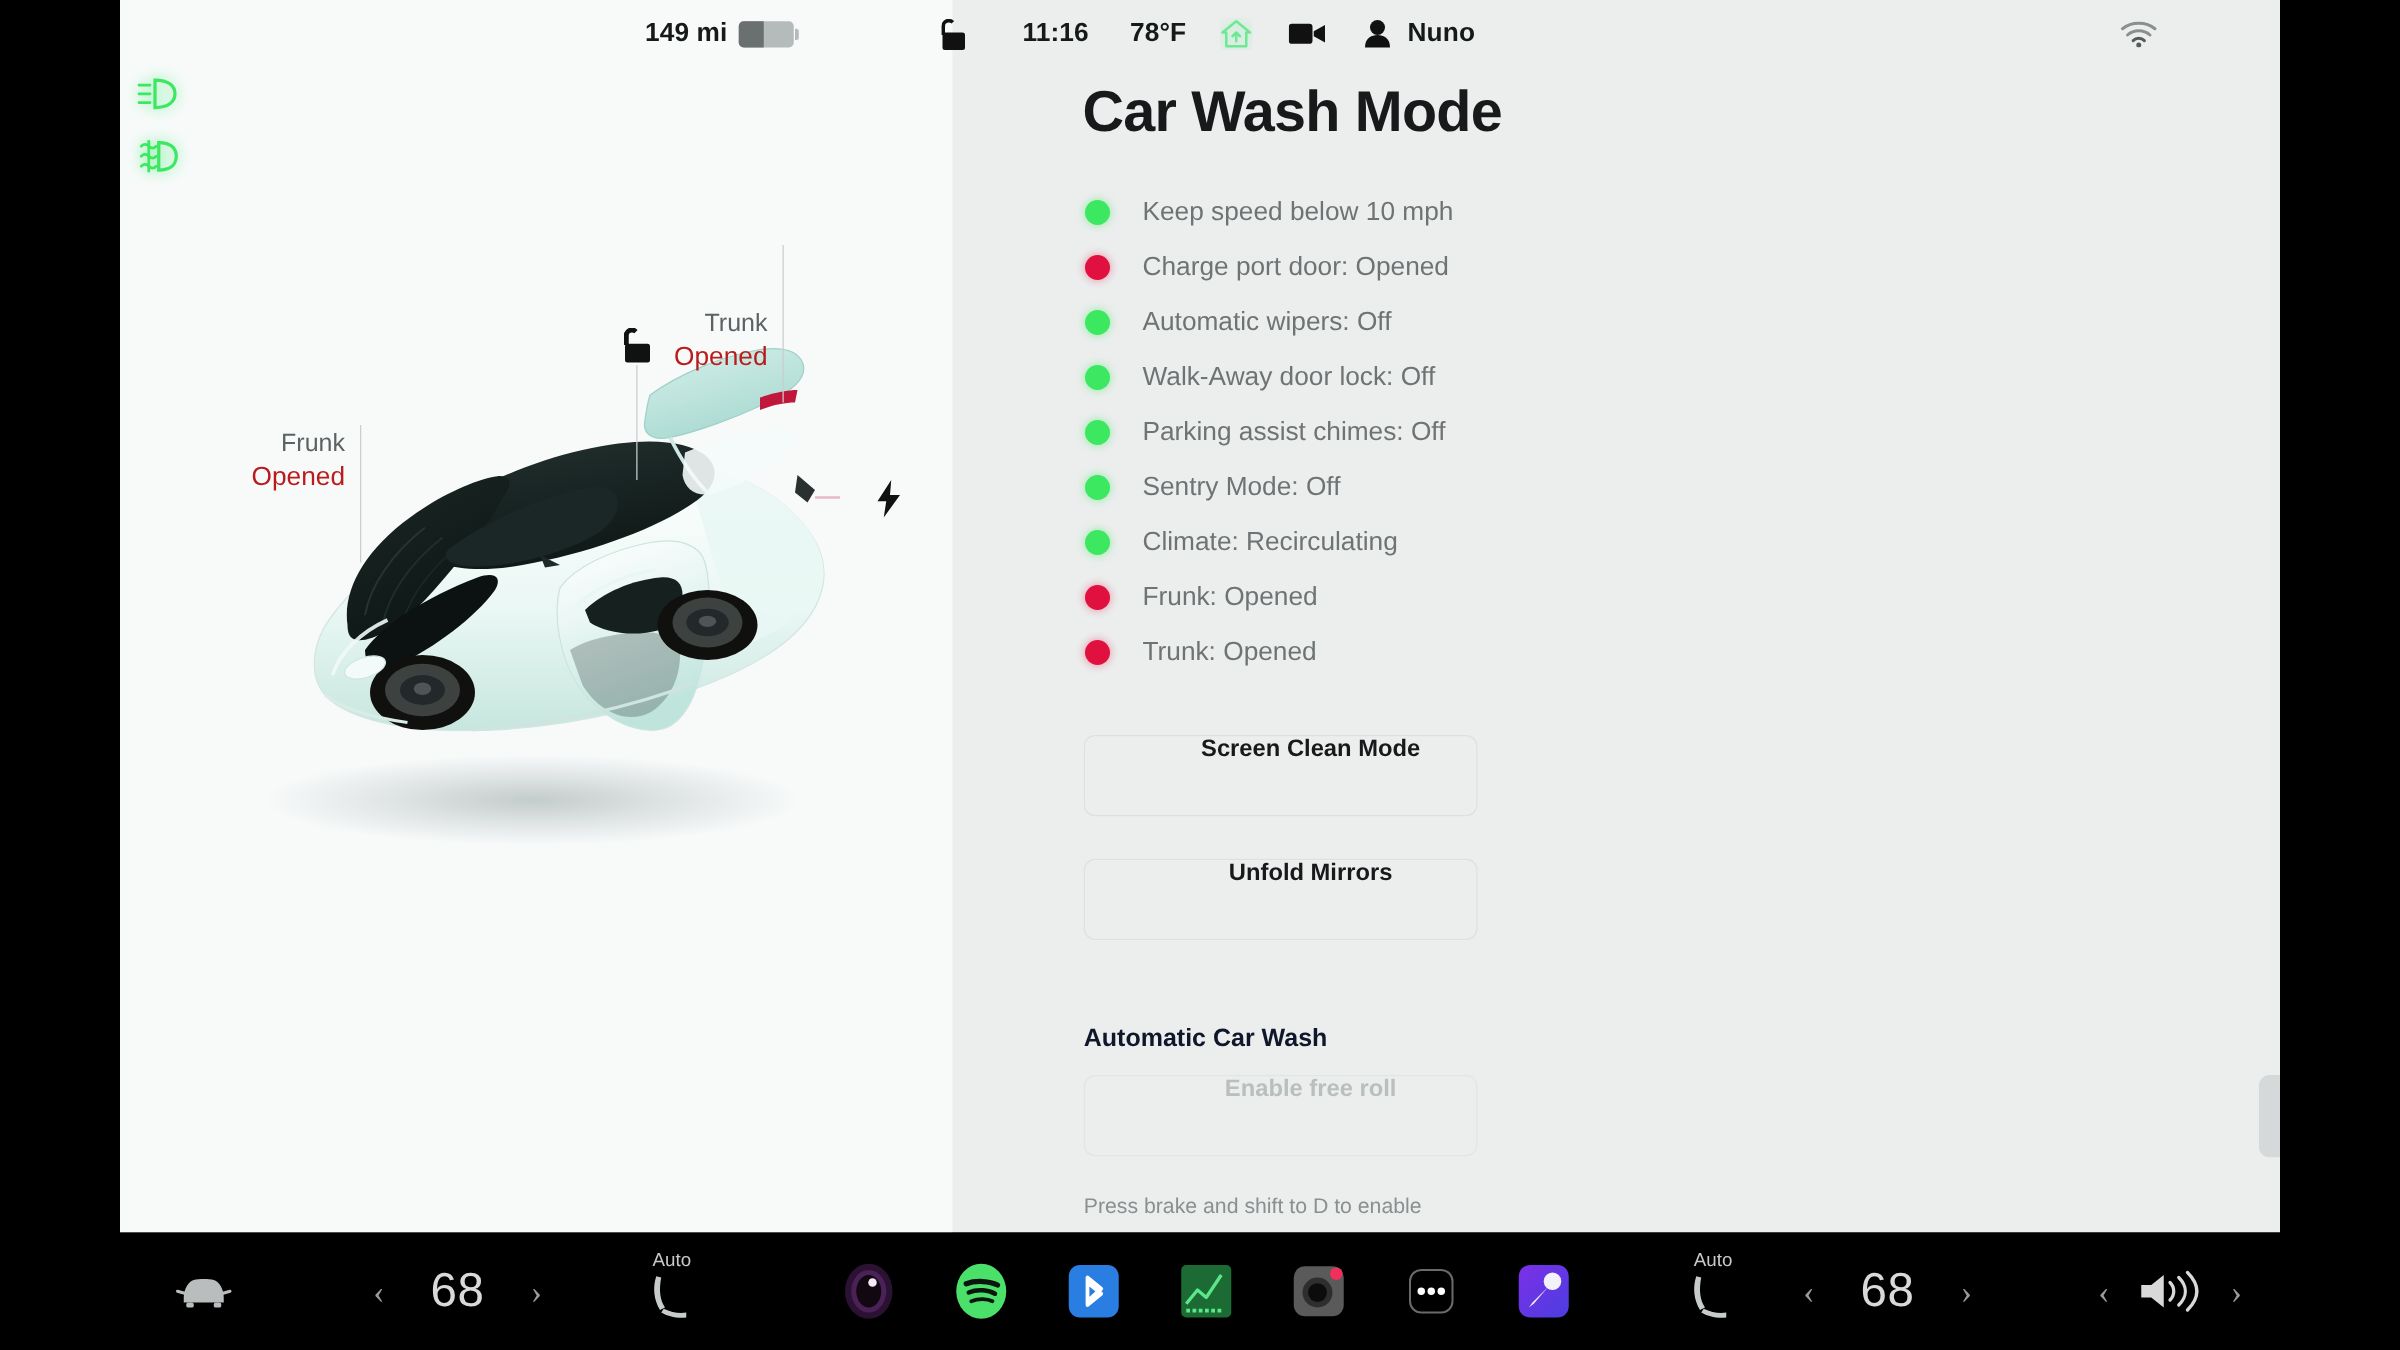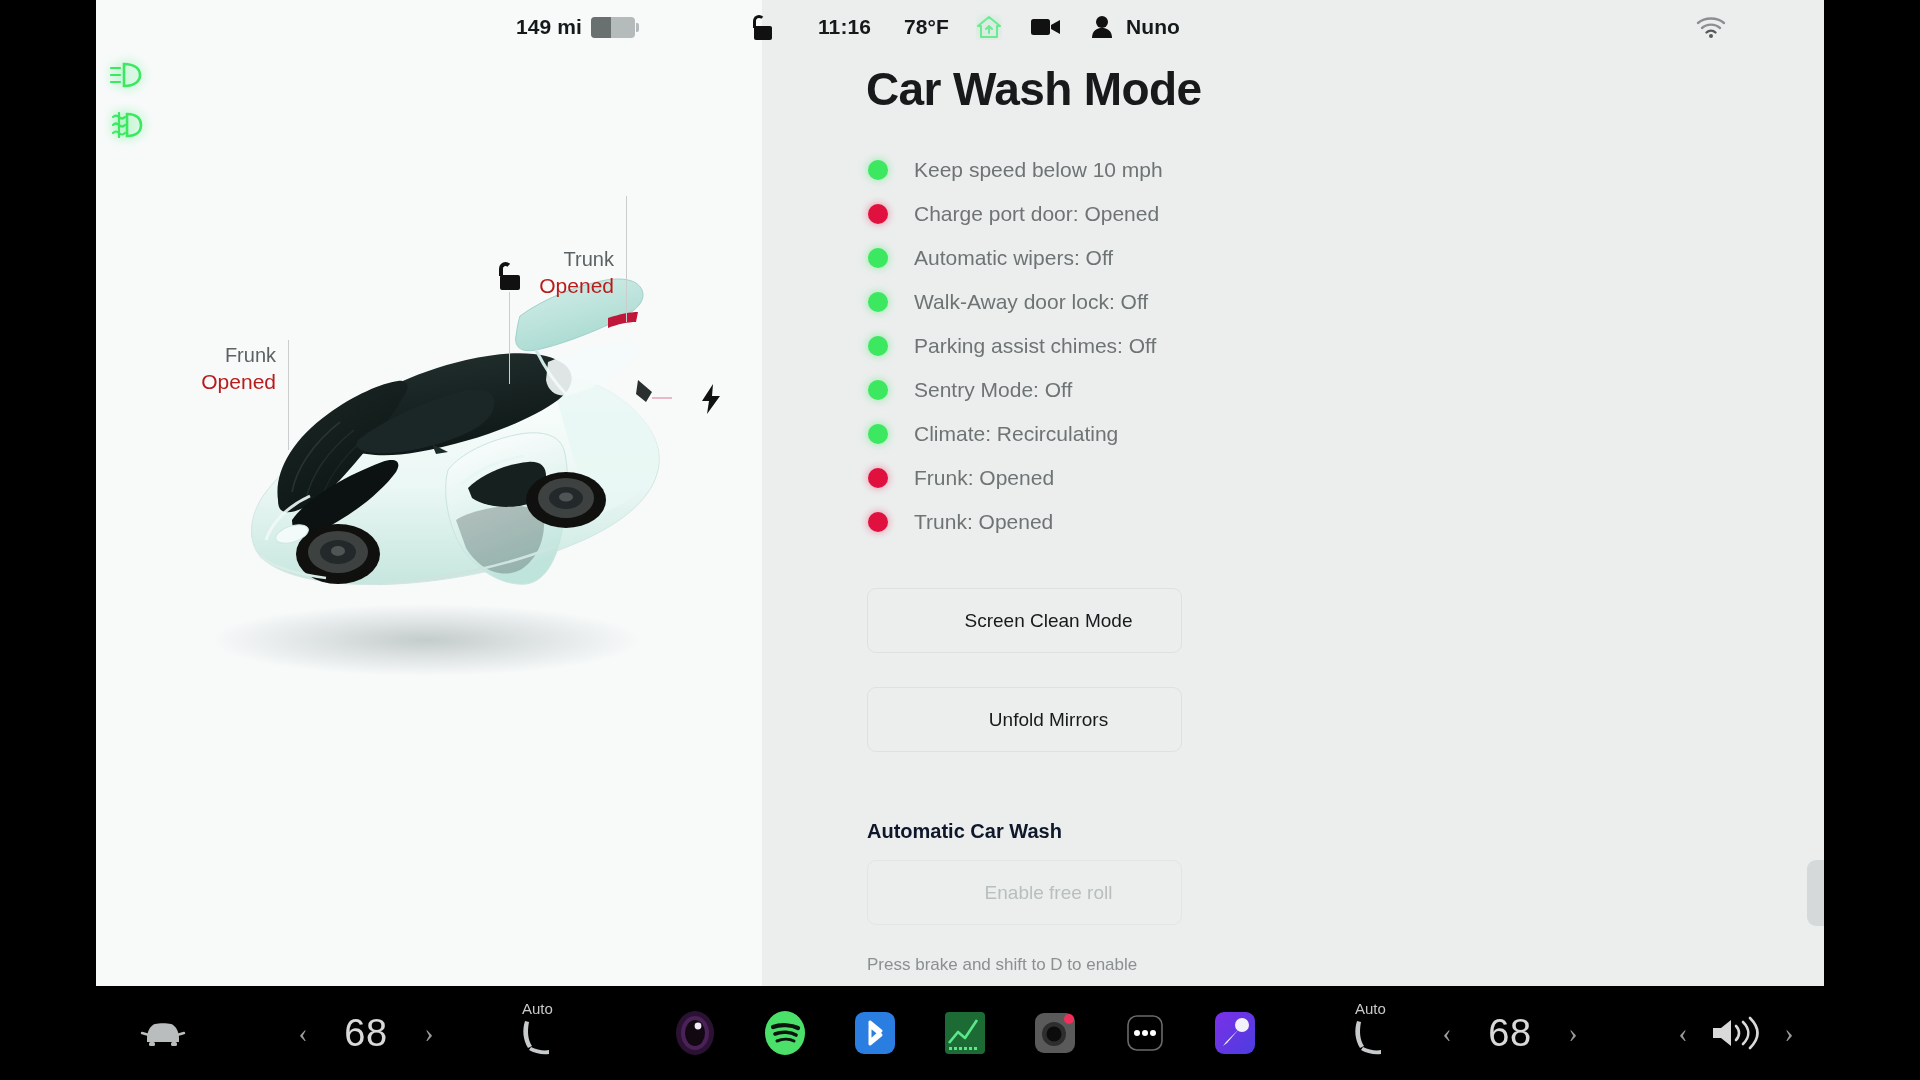--- a/index.html
+++ b/index.html
@@ -78,22 +78,22 @@
   #checklist { position:absolute; left:86px; top:148px; }
   .chk { display:flex; align-items:center; height:44px; }
   .dot { width:20px; height:20px; border-radius:50%; flex:none; }
   .dot.green { background:#3BE860; box-shadow:0 0 8px rgba(59,232,96,.55); }
   .dot.red   { background:#E0113F; box-shadow:0 0 8px rgba(224,17,63,.45); }
   .chk .lbl { margin-left:26px; font-size:21px; color:#6E7374; white-space:nowrap; }
 
   .btn {
     position:absolute; width:315px; height:65px;
     border:1px solid #DEE1E1; border-radius:9px; background:transparent;
-    display:flex; align-items:center; justify-content:center;
-    font-size:19px; font-weight:400; color:#17191A; cursor:pointer;padding-left:48px;
+    display:flex; align-items:flex-start; justify-content:center;
+    font-size:19px; font-weight:700; color:#17191A; cursor:pointer;padding-left:48px;
   }
   .btn.disabled { color:#B9BEBE; border-color:#E2E5E5; cursor:default; }
   .btn.solid { background:#D6D9D9; border-color:transparent; }
 
   #btn-screen { left:85px; top:588px; }
   #btn-mirror { left:85px; top:687px; }
   #auto-head  { position:absolute; left:85px; top:820px;
                 font-size:20px; font-weight:700; color:#0f172a; }
   #btn-free   { left:85px; top:860px; }
   #free-hint  { position:absolute; left:85px; top:955px;

